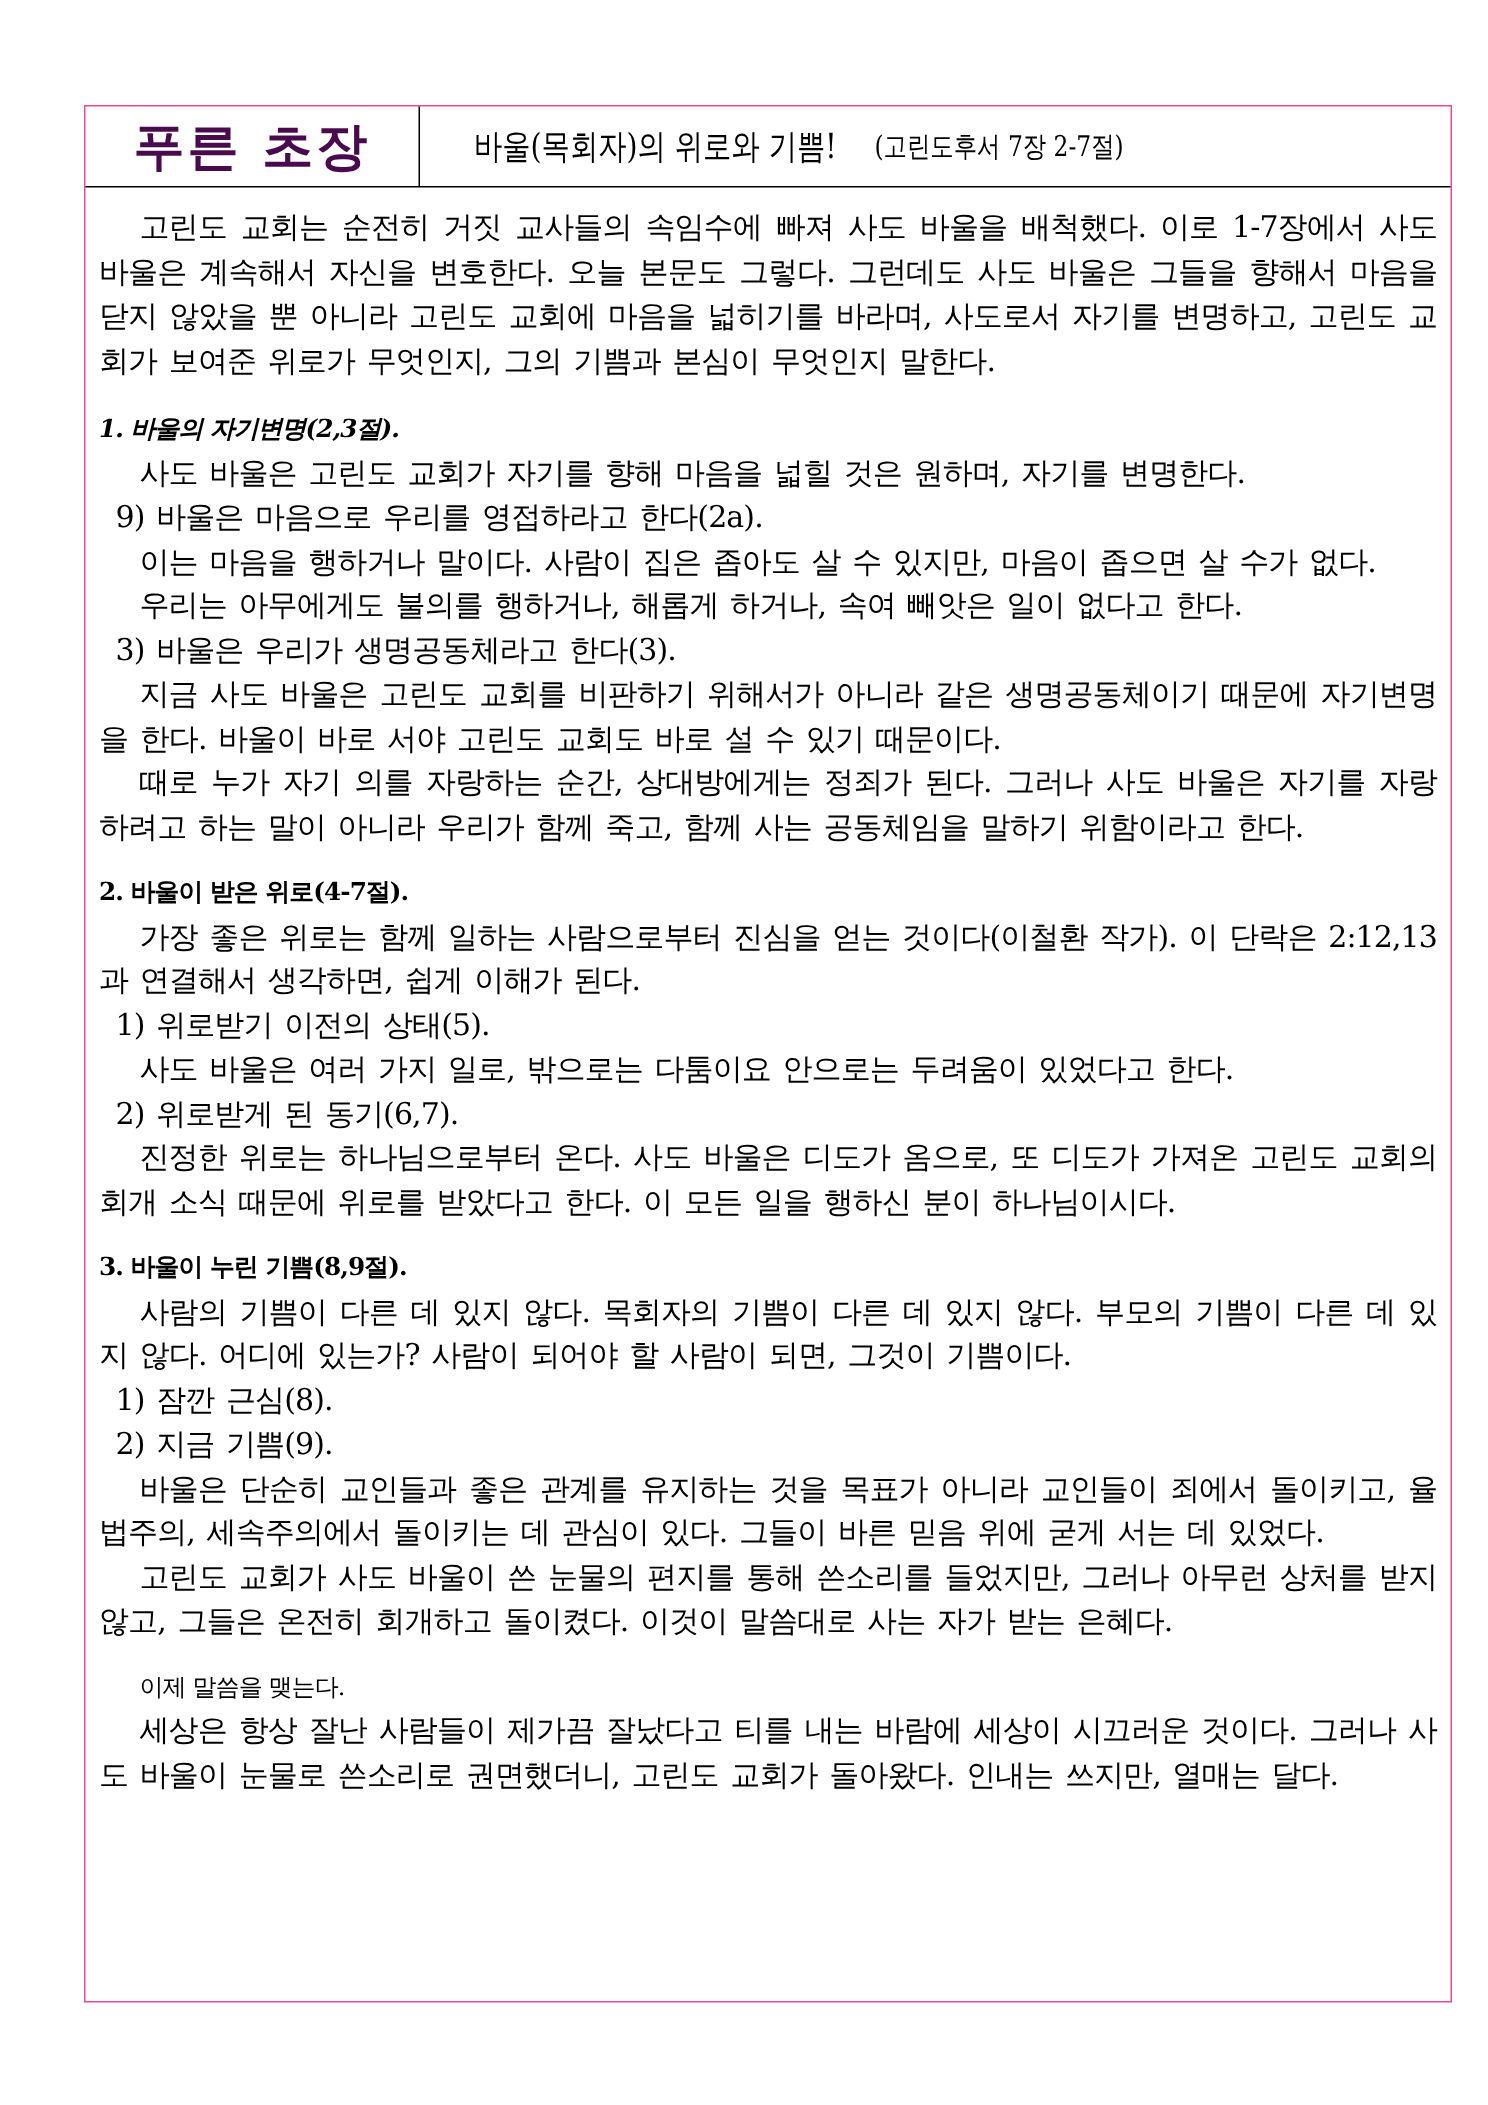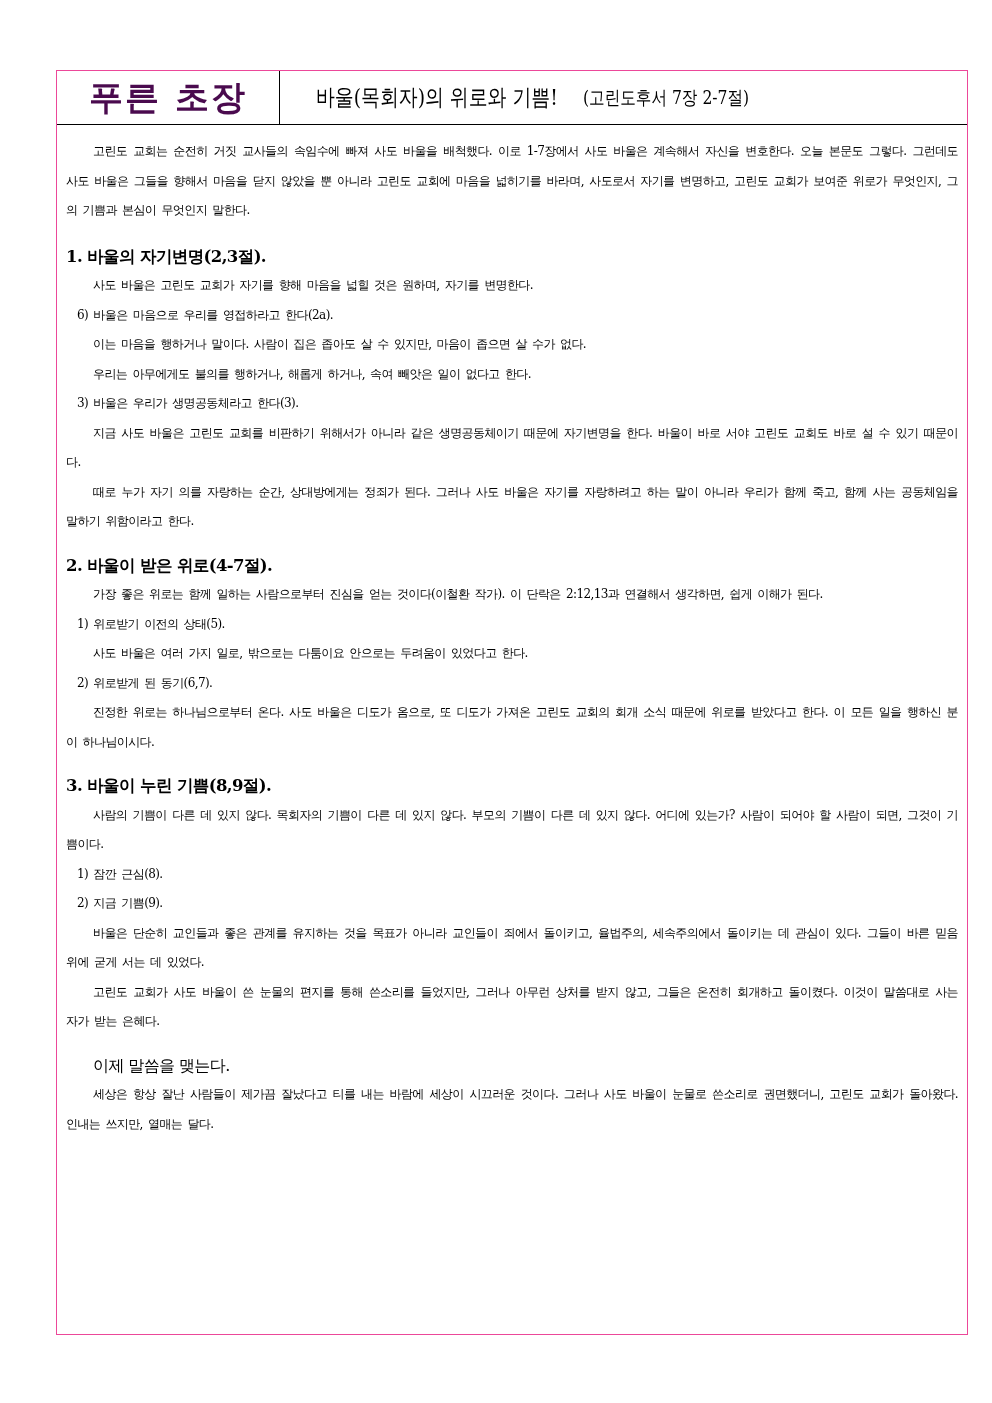--- a/index.html
+++ b/index.html
@@ -5,25 +5,25 @@
   html, body { margin: 0; padding: 0; background: #ffffff; }
   body { width: 992px; height: 1403px; position: relative; font-family: "DejaVu Serif", serif; color: #000; }
   .frame { position: absolute; left: 56px; top: 70px; width: 912px; height: 1265px; border: 1px solid #ec4899; box-sizing: border-box; }
   .header { position: absolute; left: 0; top: 0; width: 100%; height: 54px; border-bottom: 1px solid #000; box-sizing: border-box; }
   .brand { position: absolute; left: 0; top: 0; width: 223px; height: 53px; border-right: 1px solid #000; box-sizing: border-box; display: flex; align-items: center; justify-content: center; }
   .brand span { font-family: "DejaVu Sans", sans-serif; font-weight: bold; font-size: 34px; color: #4a0a4e; letter-spacing: 2px; }
   .title { position: absolute; left: 238px; top: 0; height: 53px; display: flex; align-items: center; white-space: nowrap; margin-left: 21px; }
   .title .main { font-size: 23px; transform: scaleX(0.82); transform-origin: left center; display: inline-block; }
   .title .ref { font-size: 19px; margin-left: -28px; transform: scaleX(0.82); transform-origin: left center; display: inline-block; }
   .content { position: absolute; left: 0; top: 54px; width: 100%; padding: 12px 9px 0 9px; box-sizing: border-box; }
-  .p { font-size: 12px; line-height: 29.5px; text-align: justify; letter-spacing: -0.6px; word-spacing: 2px; margin: 0; }
+  .p { font-size: 20px; line-height: 29.5px; text-align: justify; letter-spacing: -0.6px; word-spacing: 2px; margin: 0; }
   .indent { text-indent: 27px; }
   .sub { padding-left: 11px; }
   .h { font-weight: bold; font-size: 16.5px; line-height: 29.5px; margin: 14px 0 0 0; letter-spacing: -0.6px; }
-  .h.first { margin-top: 16px; }
+  .h.first { margin-top: 16px; font-style: italic; }
   .closing-h { font-weight: normal; font-size: 16px; line-height: 29.5px; margin: 14px 0 0 0; padding-left: 27px; letter-spacing: -0.6px; }
 </style>
 </head>
 <body>
 
 <div class="frame">
   <div class="header">
     <div class="brand">
       <span>푸른 초장</span>
     </div>
@@ -32,21 +32,21 @@
       <span class="ref">(고린도후서 7장 2-7절)</span>
     </div>
   </div>
 
   <div class="content">
     <p class="p indent">고린도 교회는 순전히 거짓 교사들의 속임수에 빠져 사도 바울을 배척했다. 이로 1-7장에서 사도 바울은 계속해서 자신을 변호한다. 오늘 본문도 그렇다. 그런데도 사도 바울은 그들을 향해서 마음을 닫지 않았을 뿐 아니라 고린도 교회에 마음을 넓히기를 바라며, 사도로서 자기를 변명하고, 고린도 교회가 보여준 위로가 무엇인지, 그의 기쁨과 본심이 무엇인지 말한다.</p>
 
     <div>
       <p class="h first">1. 바울의 자기변명(2,3절).</p>
       <p class="p indent">사도 바울은 고린도 교회가 자기를 향해 마음을 넓힐 것은 원하며, 자기를 변명한다.</p>
-      <p class="p sub">6) 바울은 마음으로 우리를 영접하라고 한다(2a).</p>
+      <p class="p sub">9) 바울은 마음으로 우리를 영접하라고 한다(2a).</p>
       <p class="p indent">이는 마음을 행하거나 말이다. 사람이 집은 좁아도 살 수 있지만, 마음이 좁으면 살 수가 없다.</p>
       <p class="p indent">우리는 아무에게도 불의를 행하거나, 해롭게 하거나, 속여 빼앗은 일이 없다고 한다.</p>
       <p class="p sub">3) 바울은 우리가 생명공동체라고 한다(3).</p>
       <p class="p indent">지금 사도 바울은 고린도 교회를 비판하기 위해서가 아니라 같은 생명공동체이기 때문에 자기변명을 한다. 바울이 바로 서야 고린도 교회도 바로 설 수 있기 때문이다.</p>
       <p class="p indent">때로 누가 자기 의를 자랑하는 순간, 상대방에게는 정죄가 된다. 그러나 사도 바울은 자기를 자랑하려고 하는 말이 아니라 우리가 함께 죽고, 함께 사는 공동체임을 말하기 위함이라고 한다.</p>
     </div>
 
     <div>
       <p class="h">2. 바울이 받은 위로(4-7절).</p>
       <p class="p indent">가장 좋은 위로는 함께 일하는 사람으로부터 진심을 얻는 것이다(이철환 작가). 이 단락은 2:12,13과 연결해서 생각하면, 쉽게 이해가 된다.</p>

